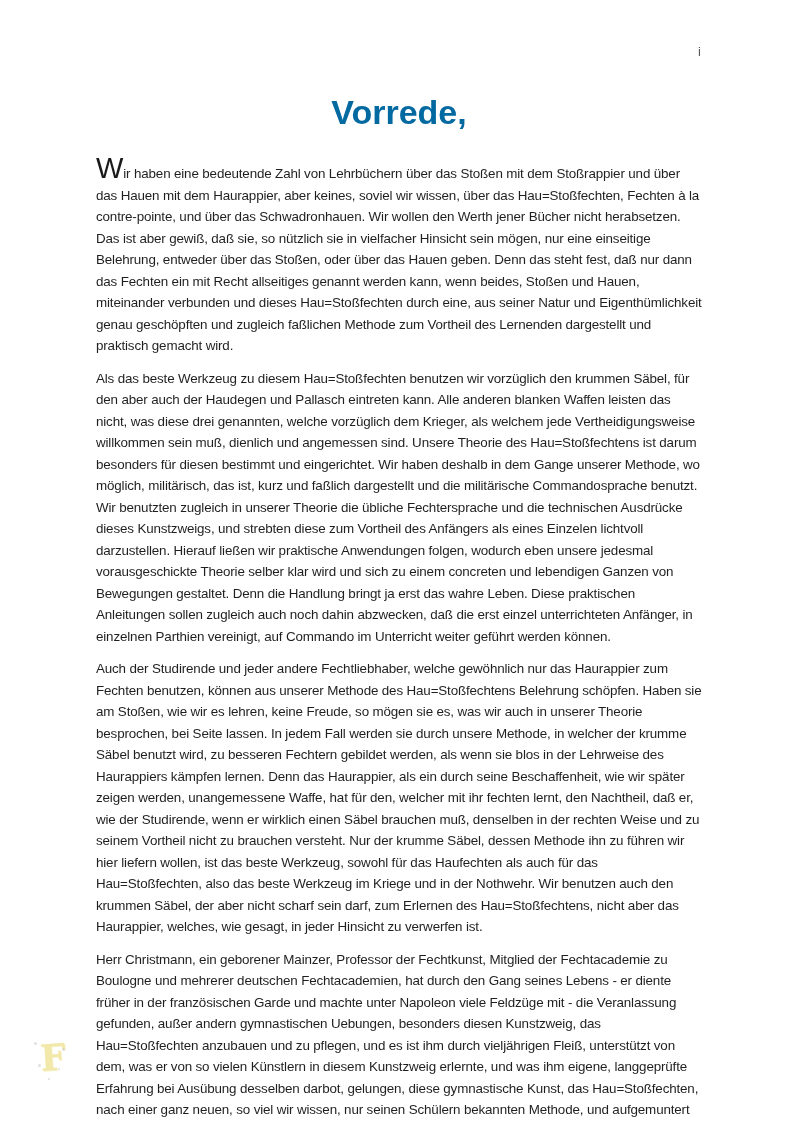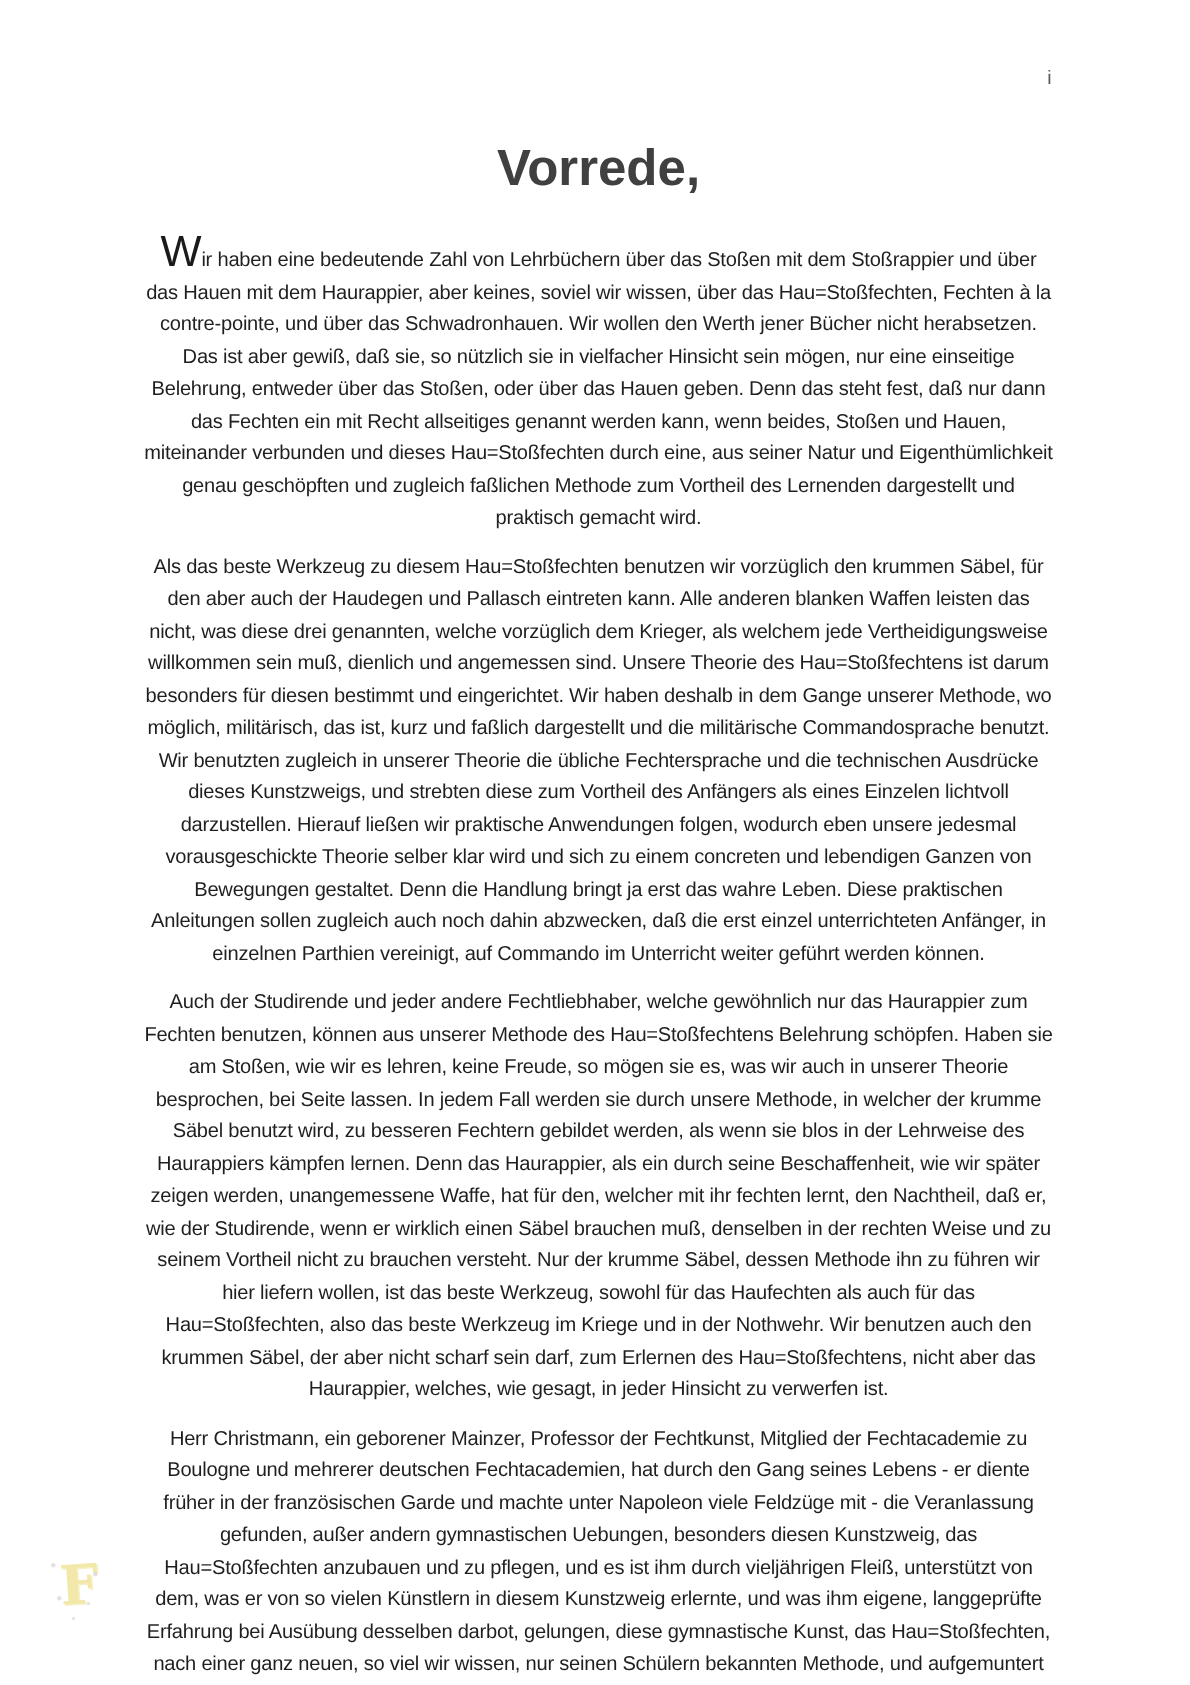--- a/index.html
+++ b/index.html
@@ -29,29 +29,29 @@
     left: 96px;
     width: 606px;
   }
   .title {
     margin: 0;
     padding-top: 93px;
     margin-bottom: 22px;
     text-align: center;
     font-size: 34px;
     font-weight: 700;
-    color: #404040;
+    color: #0369a1;
     font-family: "Liberation Sans", sans-serif;
   }
   .body-text p {
     margin: 0 0 11px 0;
     font-size: 13.4px;
     letter-spacing: -0.15px;
     line-height: 21.5px;
-    text-align: center;
+    text-align: left;
     color: #1f1f1f;
   }
   .drop-initial {
     font-size: 29px;
     line-height: 1;
     font-weight: 400;
     color: #1a1a1a;
   }
   .watermark {
     position: absolute;

